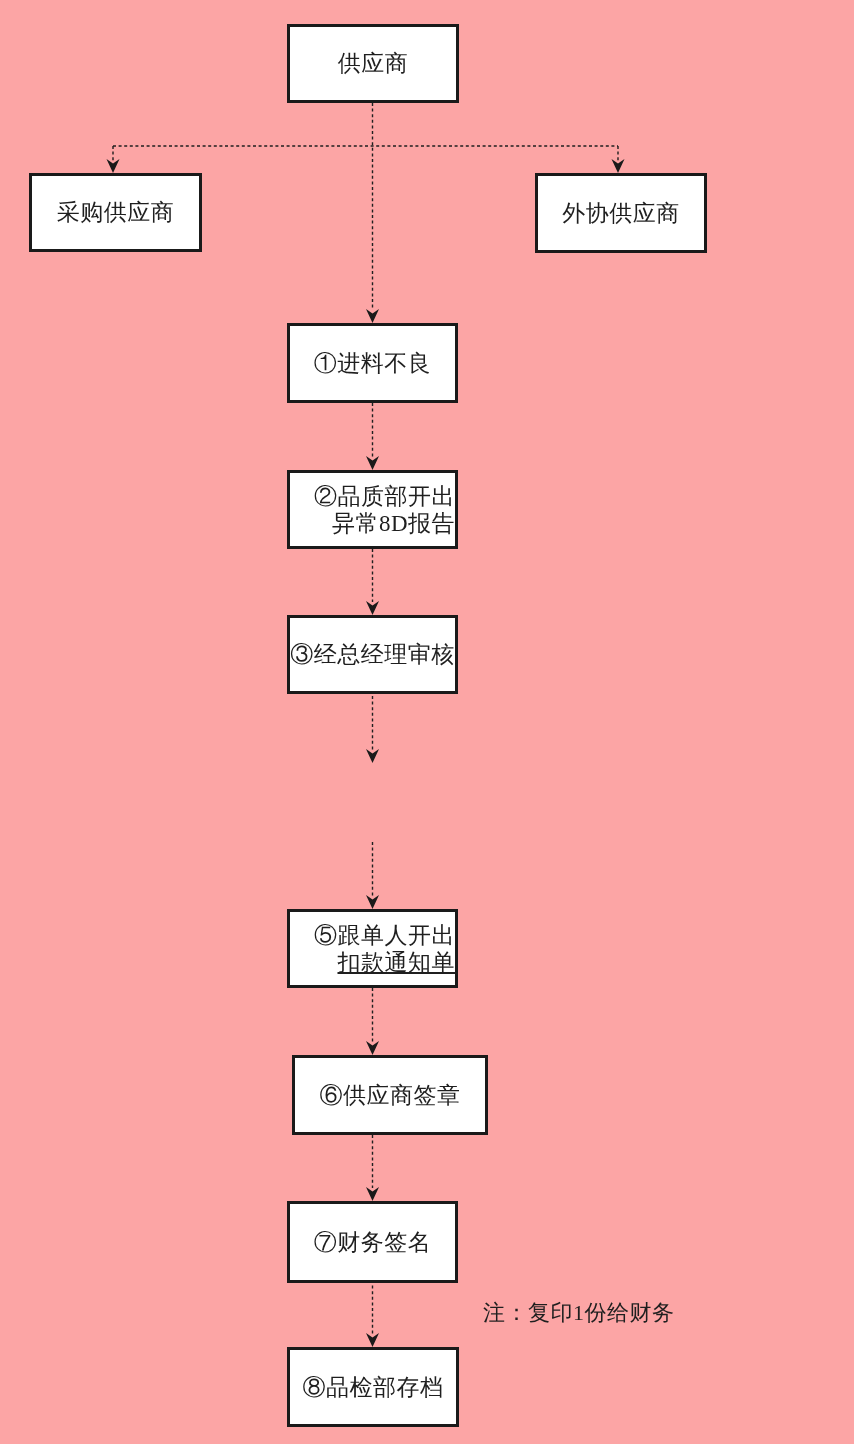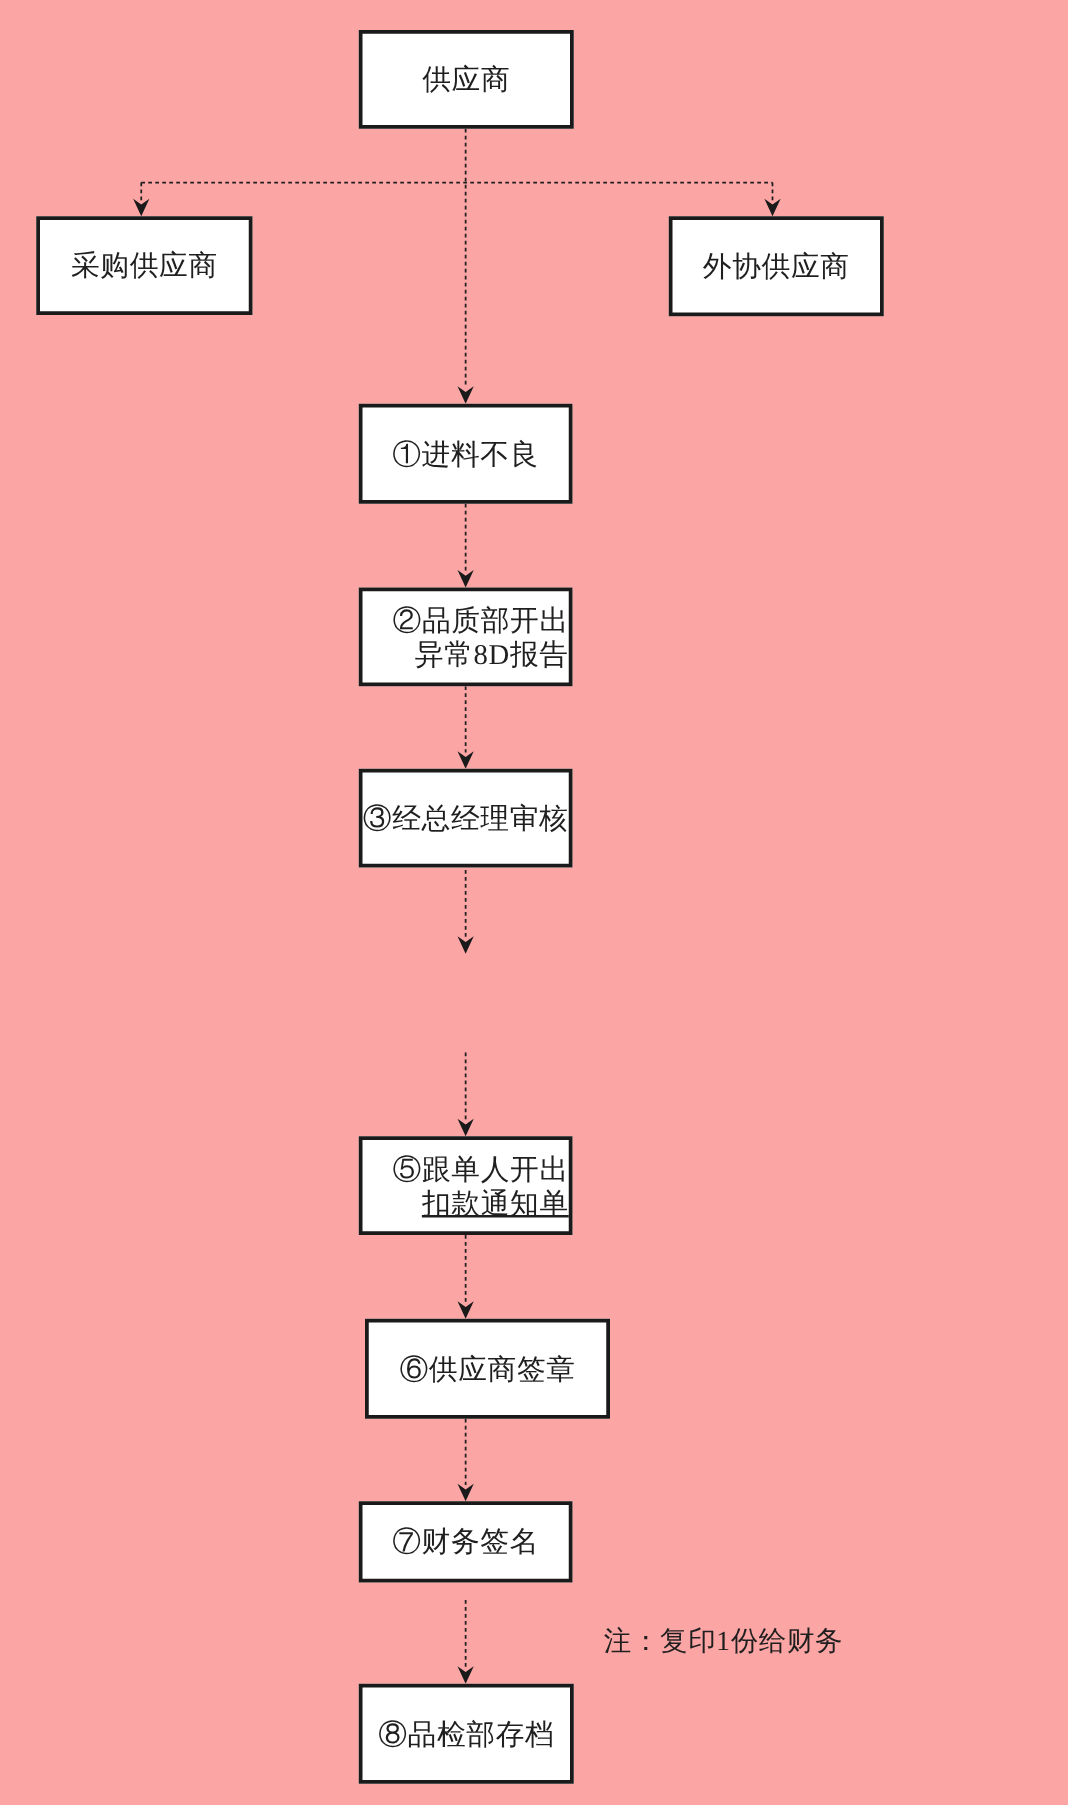--- a/index.html
+++ b/index.html
@@ -70,21 +70,21 @@
   
   .n-supplier  { left: 287px; top: 24px;   width: 172px; height: 79px; }
   .n-purchase  { left: 29px;  top: 173px;  width: 173px; height: 79px; }
   .n-outsource { left: 535px; top: 173px;  width: 172px; height: 80px; }
   .n-step1 { left: 287px; top: 323px;  width: 171px; height: 80px; }
   .n-step2 { left: 287px; top: 470px;  width: 171px; height: 79px; }
   .n-step3 { left: 287px; top: 615px;  width: 171px; height: 79px; }
   .n-step4 { left: 287px; top: 763px;  width: 171px; height: 79px; }
   .n-step5 { left: 287px; top: 909px;  width: 171px; height: 79px; }
   .n-step6 { left: 292px; top: 1055px; width: 196px; height: 80px; }
-  .n-step7 { left: 287px; top: 1201px; width: 171px; height: 65px; }
+  .n-step7 { left: 287px; top: 1201px; width: 171px; height: 82px; }
   .n-step8 { left: 287px; top: 1347px; width: 172px; height: 80px; }
   .note-1 { left: 483px; top: 1300px; }
   .note-2 { left: 483px; top: 1371px; }
 </style>
 </head>
 <body>
 
 <div class="canvas">
 
   <svg class="connectors" viewBox="0 0 854 1444" xmlns="http://www.w3.org/2000/svg">

